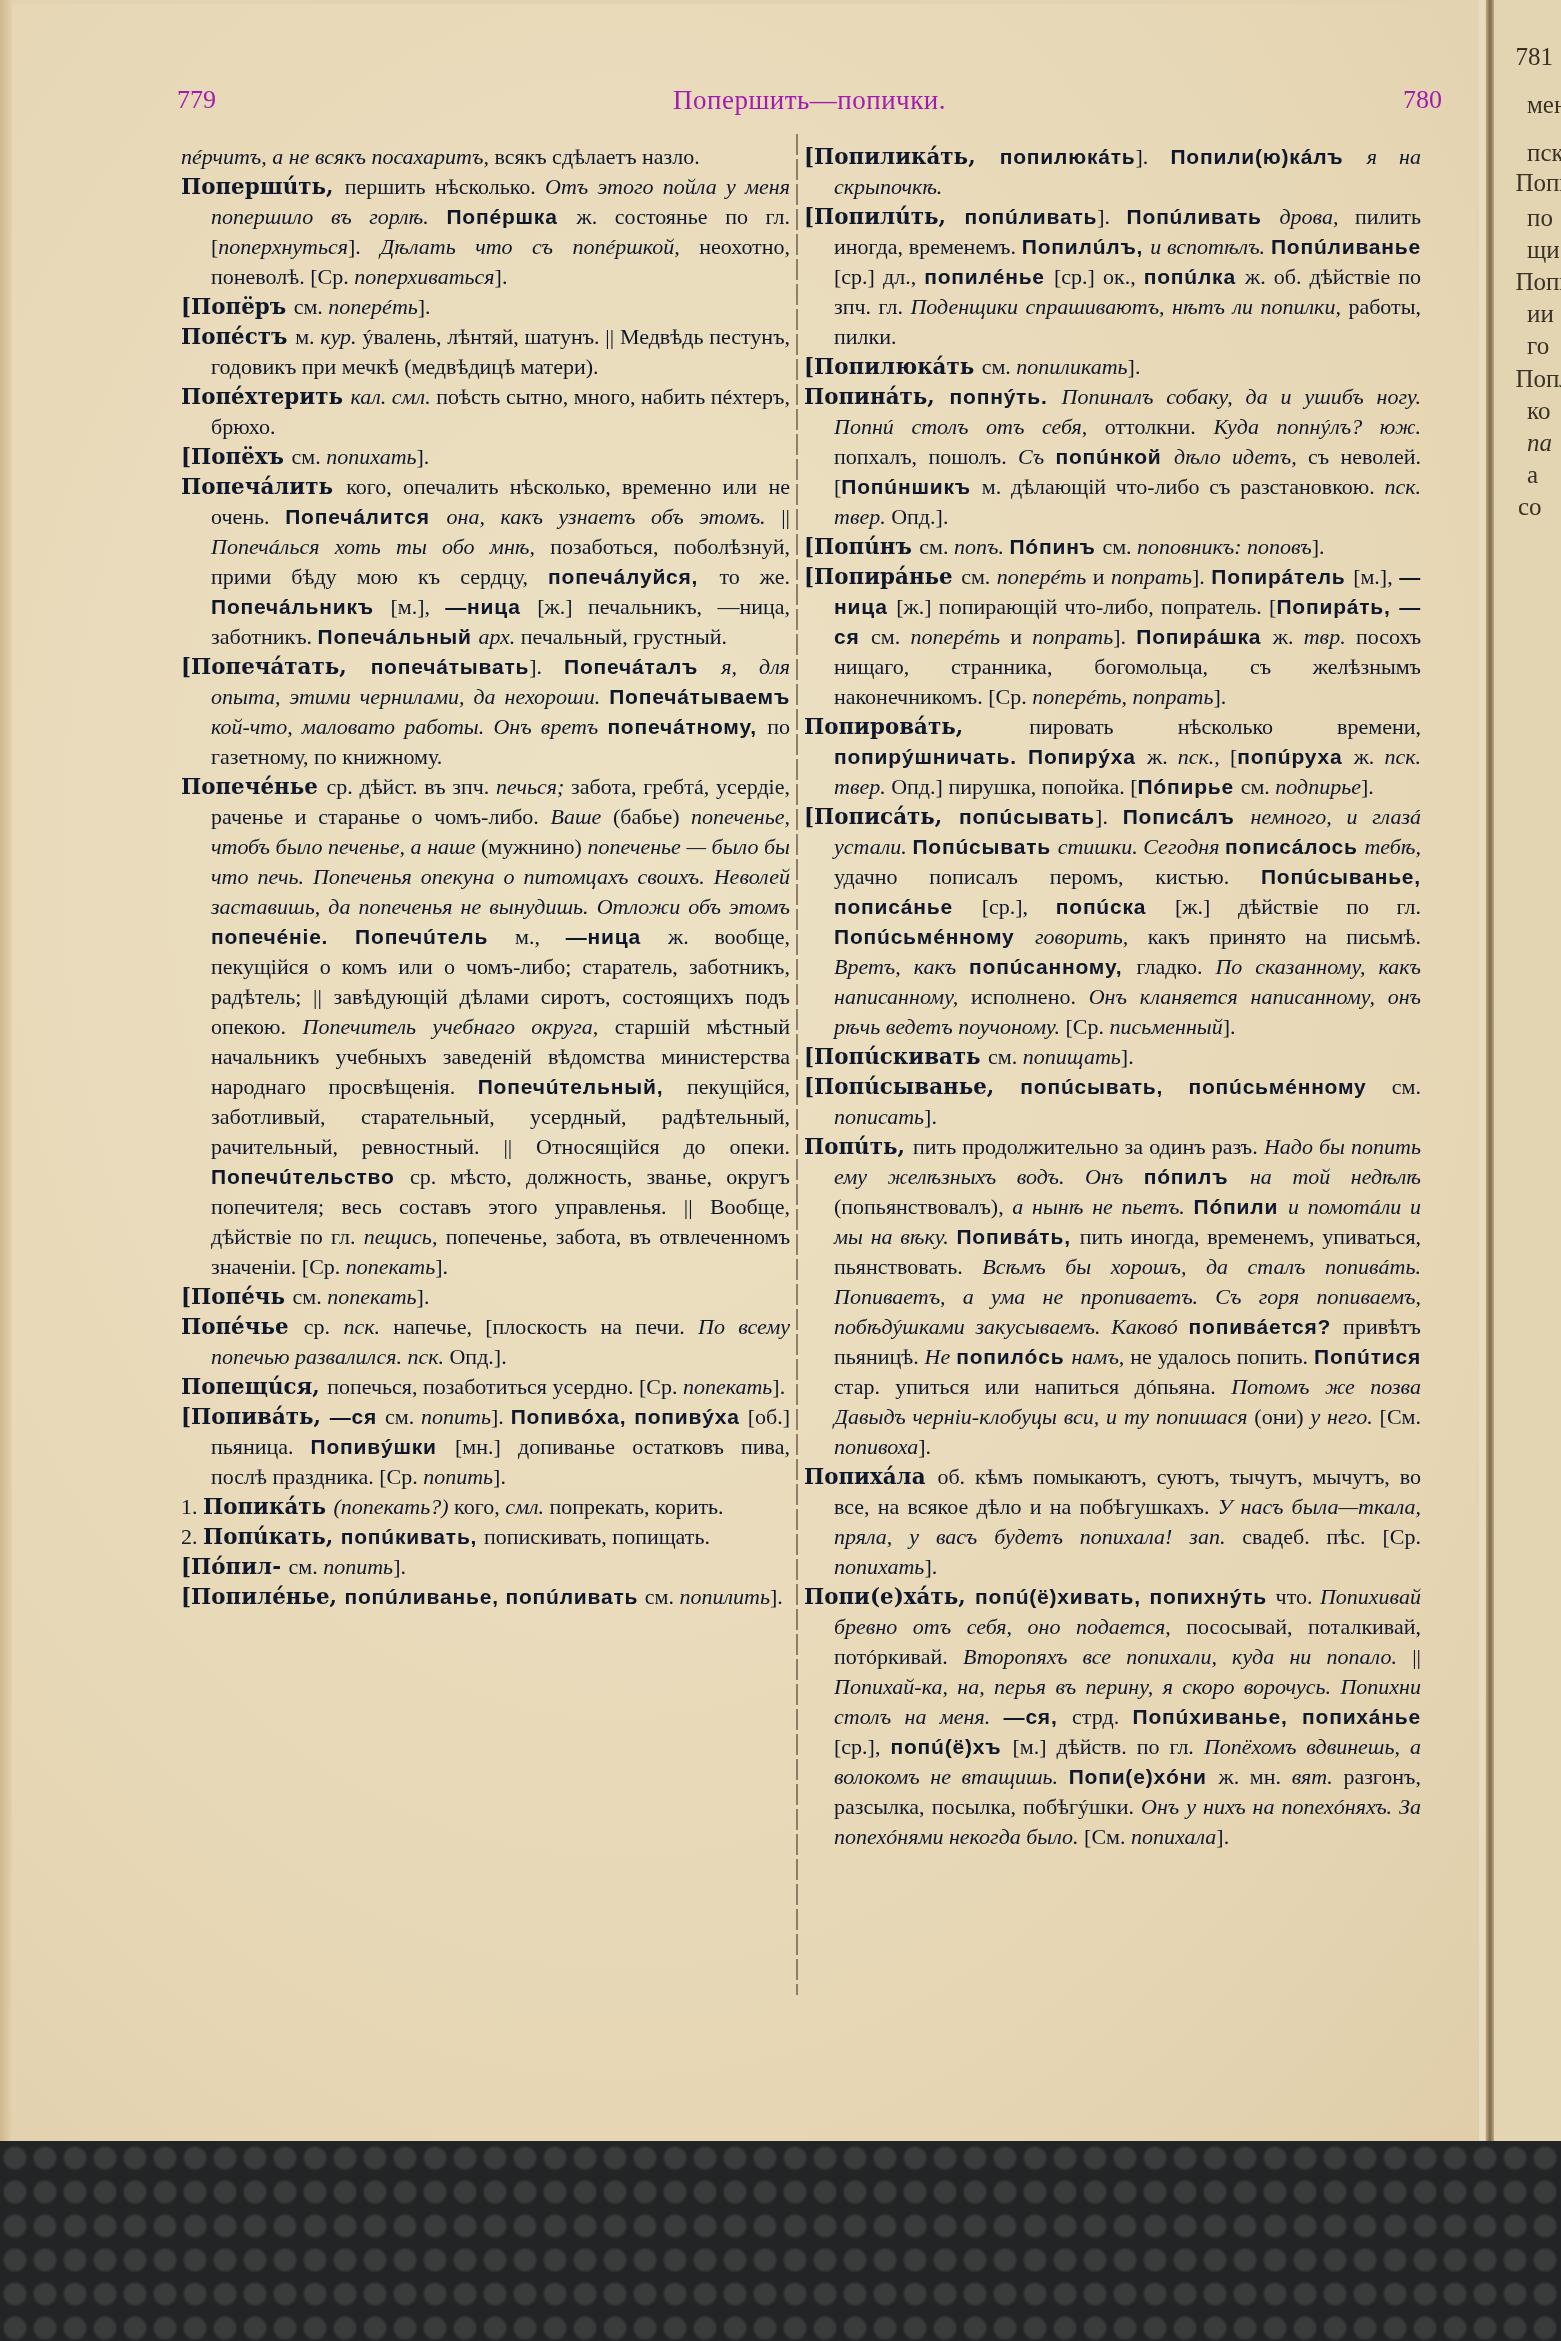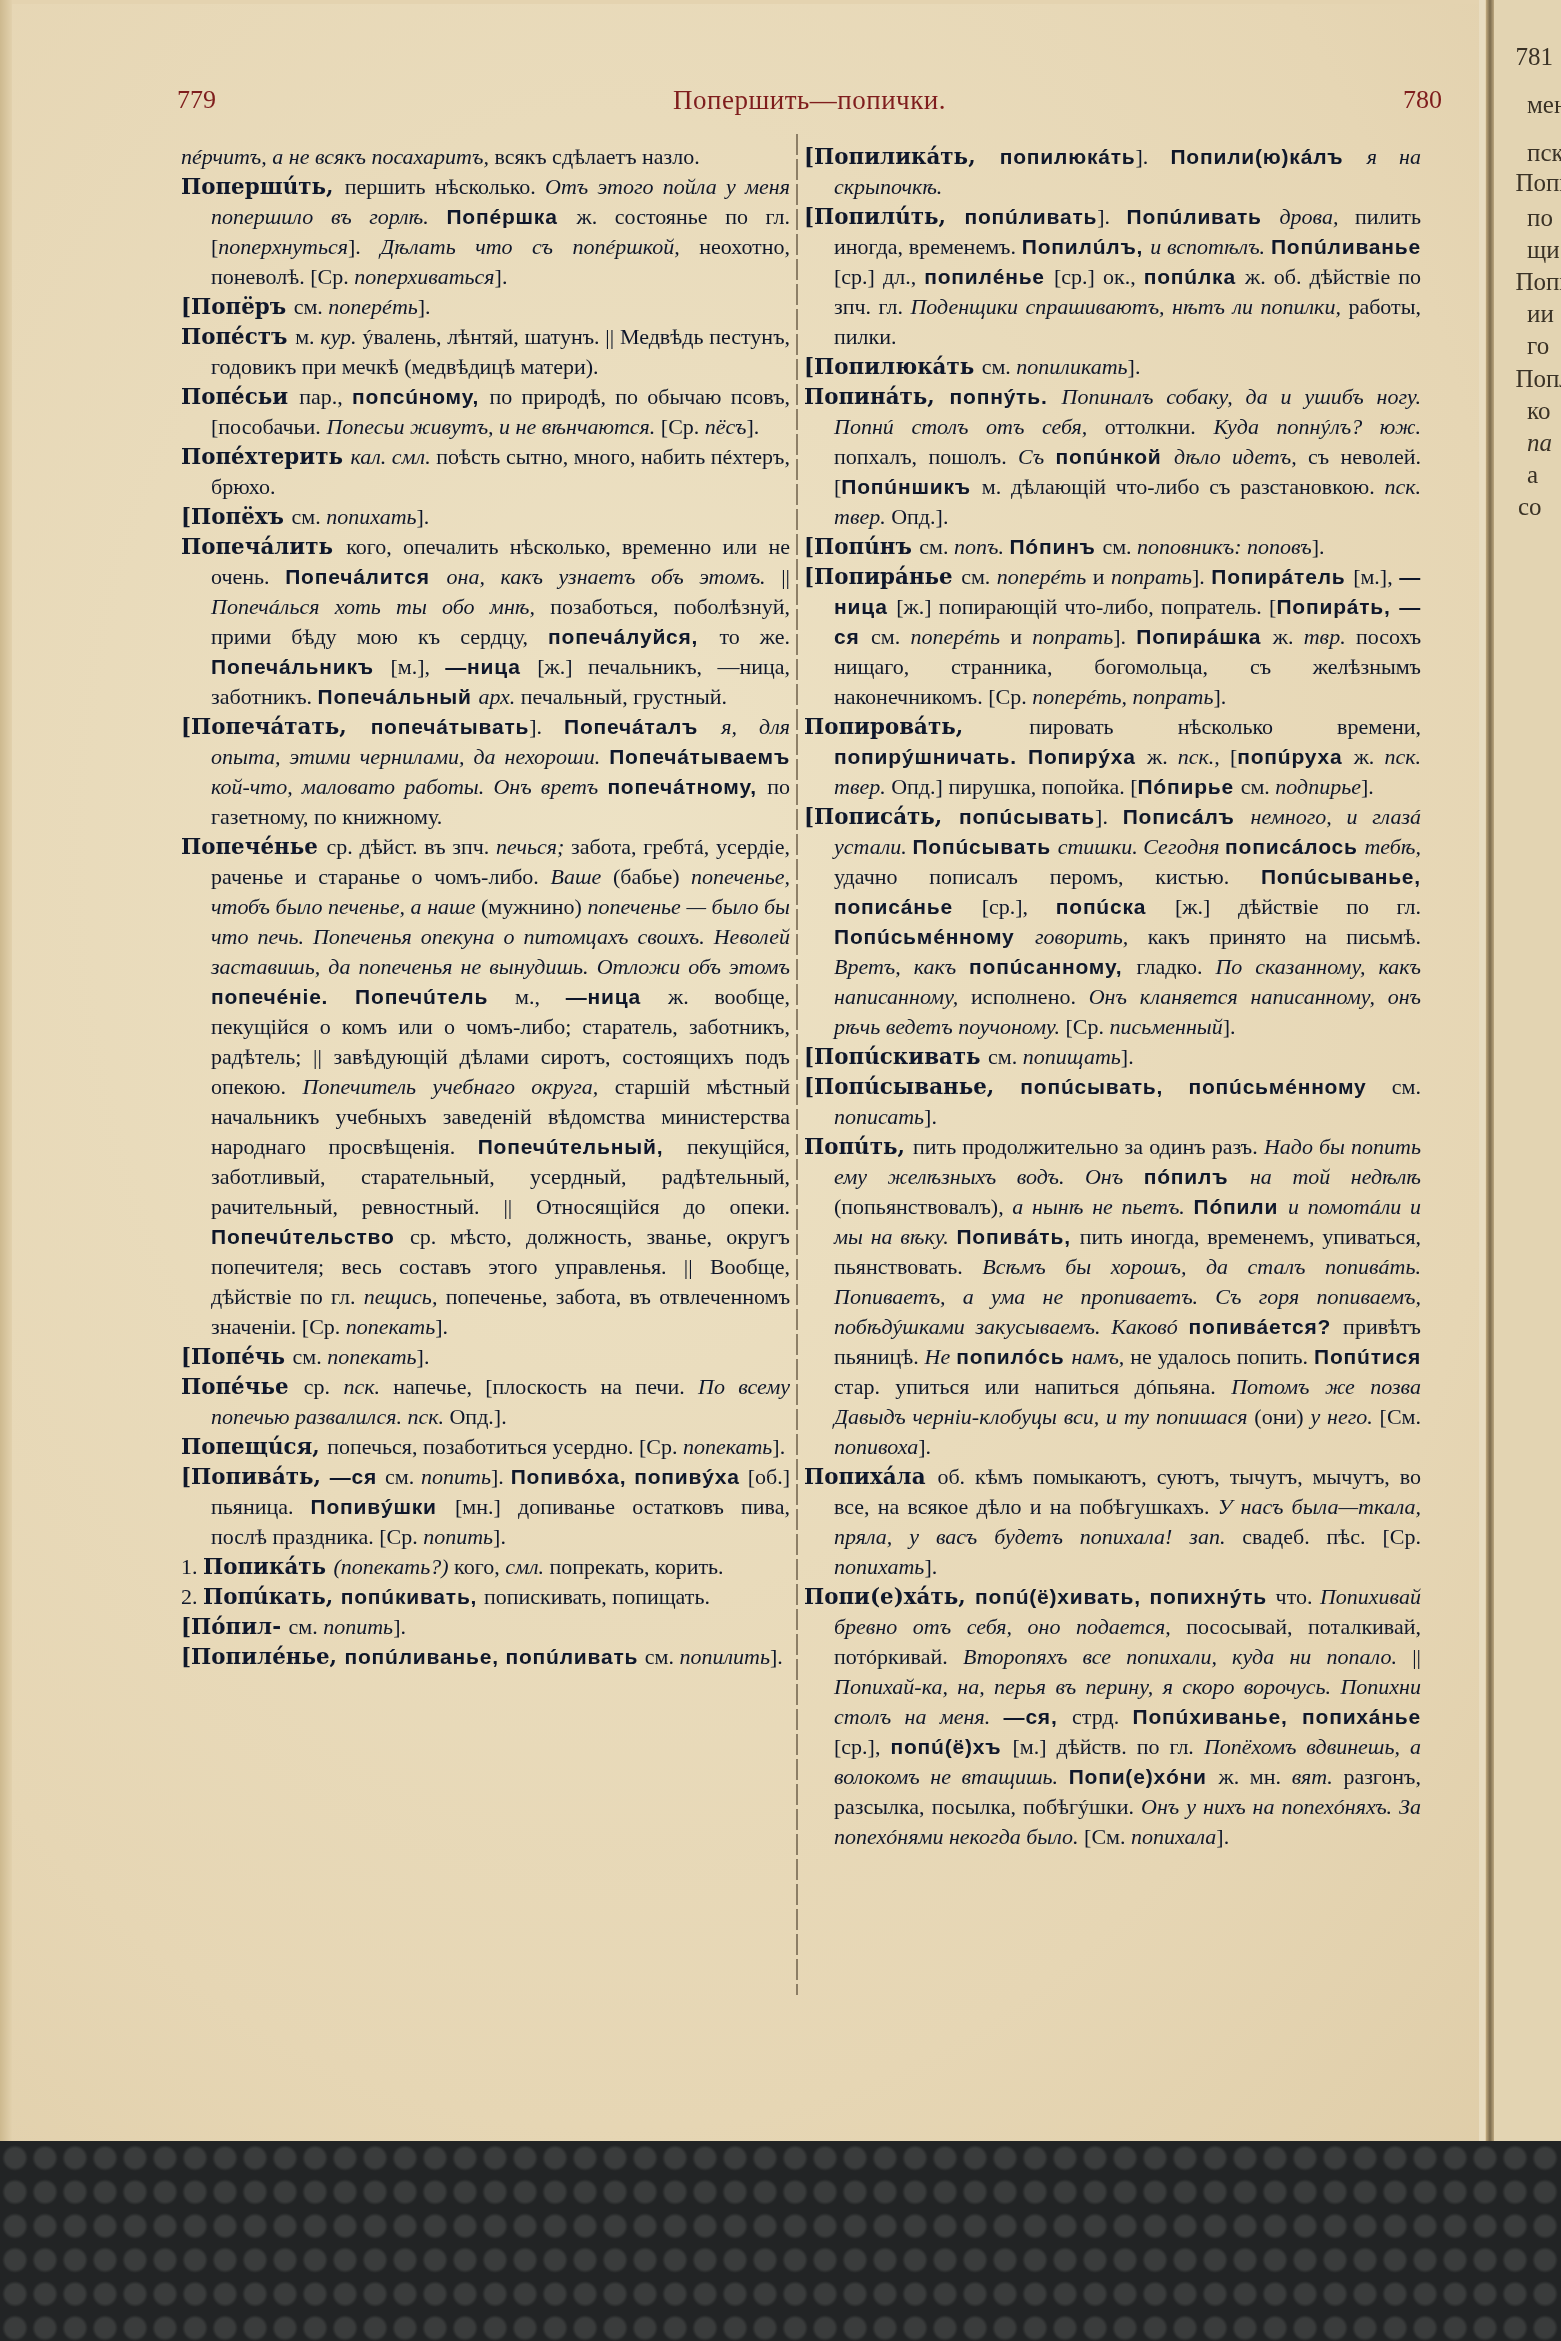--- a/index.html
+++ b/index.html
@@ -18,21 +18,21 @@
   .gutter-light { position:absolute; left:1479px; top:0; width:6.4px; height:2145px; background:#e8dcc0; }
   .next-page { position:absolute; left:1494px; top:0; width:68px; height:2145px; background:#e3d4b2; overflow:hidden; }
   .next-page .np-line { position:absolute; left:32px; white-space:nowrap; font-size:25px; color:#3a3226; font-family:"Liberation Serif",serif; }
   .base-dark {
     position:absolute; left:0; top:2141px; width:1561px; height:201px;
     background-color:#222425;
     background-image: radial-gradient(circle at 50% 50%, #3a3c3c 0 9.7px, transparent 13px);
     background-size: 30px 34px;
   }
   .header { position:absolute; top:85px; left:177px; width:1265px; height:32px;
-    font-family:"Liberation Serif", serif; color:#7f1d1d; font-size:26px; }
+    font-family:"Liberation Serif", serif; color:#a21caf; font-size:26px; }
   .pno-left { position:absolute; left:0; top:0; }
   .pno-right { position:absolute; right:0; top:0; }
   .running-head { position:absolute; left:0; right:0; text-align:center; font-size:27px; letter-spacing:0.5px; }
   .column {
     position:absolute; top:134px; width:609px;
     font-family:"Liberation Serif", serif; color:#0f172a;
     font-size:22px; line-height:30px; text-align:justify;margin-top:8px;
   }
   .col-left { left:181px; }
   .col-right { left:804px; width:617px; }
@@ -73,21 +73,20 @@
   <span class="pno-left">779</span>
   <span class="running-head">Попершить—попички.</span>
   <span class="pno-right">780</span>
 </div>
 
 <div class="column col-left">
     <p class="entry"><span class="r-i">пéрчитъ, а не всякъ посахаритъ, </span><span class="r-n">всякъ сдѣлаетъ назло.</span></p>
     <p class="entry"><span class="r-h">Попершúть, </span><span class="r-n">першить нѣсколько. </span><span class="r-i">Отъ этого пойла у меня попершило въ горлѣ. </span><span class="r-b">Попéршка </span><span class="r-n">ж. состоянье по гл. [</span><span class="r-i">поперхнуться</span><span class="r-n">]. </span><span class="r-i">Дѣлать что съ попéршкой, </span><span class="r-n">неохотно, поневолѣ. [Ср. </span><span class="r-i">поперхиваться</span><span class="r-n">].</span></p>
     <p class="entry"><span class="r-h">[Попёръ </span><span class="r-n">см. </span><span class="r-i">поперéть</span><span class="r-n">].</span></p>
     <p class="entry"><span class="r-h">Попéстъ </span><span class="r-n">м. </span><span class="r-i">кур. </span><span class="r-n">ýвалень, лѣнтяй, шатунъ. || Медвѣдь пестунъ, годовикъ при мечкѣ (медвѣдицѣ матери).</span></p>
-    <p class="entry"><span class="r-h">Попéсьи </span><span class="r-n">пар., </span><span class="r-b">попсúному, </span><span class="r-n">по природѣ, по обычаю псовъ, [пособачьи. </span><span class="r-i">Попесьи живутъ, и не вѣнчаются. </span><span class="r-n">[Ср. </span><span class="r-i">пёсъ</span><span class="r-n">].</span></p>
     <p class="entry"><span class="r-h">Попéхтерить </span><span class="r-i">кал. смл. </span><span class="r-n">поѣсть сытно, много, набить пéхтеръ, брюхо.</span></p>
     <p class="entry"><span class="r-h">[Попёхъ </span><span class="r-n">см. </span><span class="r-i">попихать</span><span class="r-n">].</span></p>
     <p class="entry"><span class="r-h">Попечáлить </span><span class="r-n">кого, опечалить нѣсколько, временно или не очень. </span><span class="r-b">Попечáлится </span><span class="r-i">она, какъ узнаетъ объ этомъ. </span><span class="r-n">|| </span><span class="r-i">Попечáлься хоть ты обо мнѣ, </span><span class="r-n">позаботься, поболѣзнуй, прими бѣду мою къ сердцу, </span><span class="r-b">попечáлуйся, </span><span class="r-n">то же. </span><span class="r-b">Попечáльникъ </span><span class="r-n">[м.], </span><span class="r-b">—ница </span><span class="r-n">[ж.] печальникъ, —ница, заботникъ. </span><span class="r-b">Попечáльный </span><span class="r-i">арх. </span><span class="r-n">печальный, грустный.</span></p>
     <p class="entry"><span class="r-h">[Попечáтать, </span><span class="r-b">попечáтывать</span><span class="r-n">]. </span><span class="r-b">Попечáталъ </span><span class="r-i">я, для опыта, этими чернилами, да нехороши. </span><span class="r-b">Попечáтываемъ </span><span class="r-i">кой-что, маловато работы. Онъ вретъ </span><span class="r-b">попечáтному, </span><span class="r-n">по газетному, по книжному.</span></p>
     <p class="entry"><span class="r-h">Попечéнье </span><span class="r-n">ср. дѣйст. въ зпч. </span><span class="r-i">печься; </span><span class="r-n">забота, гребтá, усердіе, раченье и старанье о чомъ-либо. </span><span class="r-i">Ваше </span><span class="r-n">(бабье) </span><span class="r-i">попеченье, чтобъ было печенье, а наше </span><span class="r-n">(мужнино) </span><span class="r-i">попеченье — было бы что печь. Попеченья опекуна о питомцахъ своихъ. Неволей заставишь, да попеченья не вынудишь. Отложи объ этомъ </span><span class="r-b">попечéніе. Попечúтель </span><span class="r-n">м., </span><span class="r-b">—ница </span><span class="r-n">ж. вообще, пекущійся о комъ или о чомъ-либо; старатель, заботникъ, радѣтель; || завѣдующій дѣлами сиротъ, состоящихъ подъ опекою. </span><span class="r-i">Попечитель учебнаго округа, </span><span class="r-n">старшій мѣстный начальникъ учебныхъ заведеній вѣдомства министерства народнаго просвѣщенія. </span><span class="r-b">Попечúтельный, </span><span class="r-n">пекущійся, заботливый, старательный, усердный, радѣтельный, рачительный, ревностный. || Относящійся до опеки. </span><span class="r-b">Попечúтельство </span><span class="r-n">ср. мѣсто, должность, званье, округъ попечителя; весь составъ этого управленья. || Вообще, дѣйствіе по гл. </span><span class="r-i">пещись, </span><span class="r-n">попеченье, забота, въ отвлеченномъ значеніи. [Ср. </span><span class="r-i">попекать</span><span class="r-n">].</span></p>
     <p class="entry"><span class="r-h">[Попéчь </span><span class="r-n">см. </span><span class="r-i">попекать</span><span class="r-n">].</span></p>
     <p class="entry"><span class="r-h">Попéчье </span><span class="r-n">ср. </span><span class="r-i">пск. </span><span class="r-n">напечье, [плоскость на печи. </span><span class="r-i">По всему попечью развалился. пск. </span><span class="r-n">Опд.].</span></p>
     <p class="entry"><span class="r-h">Попещúся, </span><span class="r-n">попечься, позаботиться усердно. [Ср. </span><span class="r-i">попекать</span><span class="r-n">].</span></p>
     <p class="entry"><span class="r-h">[Попивáть, </span><span class="r-b">—ся </span><span class="r-n">см. </span><span class="r-i">попить</span><span class="r-n">]. </span><span class="r-b">Попивóха, попивýха </span><span class="r-n">[об.] пьяница. </span><span class="r-b">Попивýшки </span><span class="r-n">[мн.] допиванье остатковъ пива, послѣ праздника. [Ср. </span><span class="r-i">попить</span><span class="r-n">].</span></p>
     <p class="entry"><span class="r-n">1. </span><span class="r-h">Попикáть </span><span class="r-i">(попекать?) </span><span class="r-n">кого, </span><span class="r-i">смл. </span><span class="r-n">попрекать, корить.</span></p>

